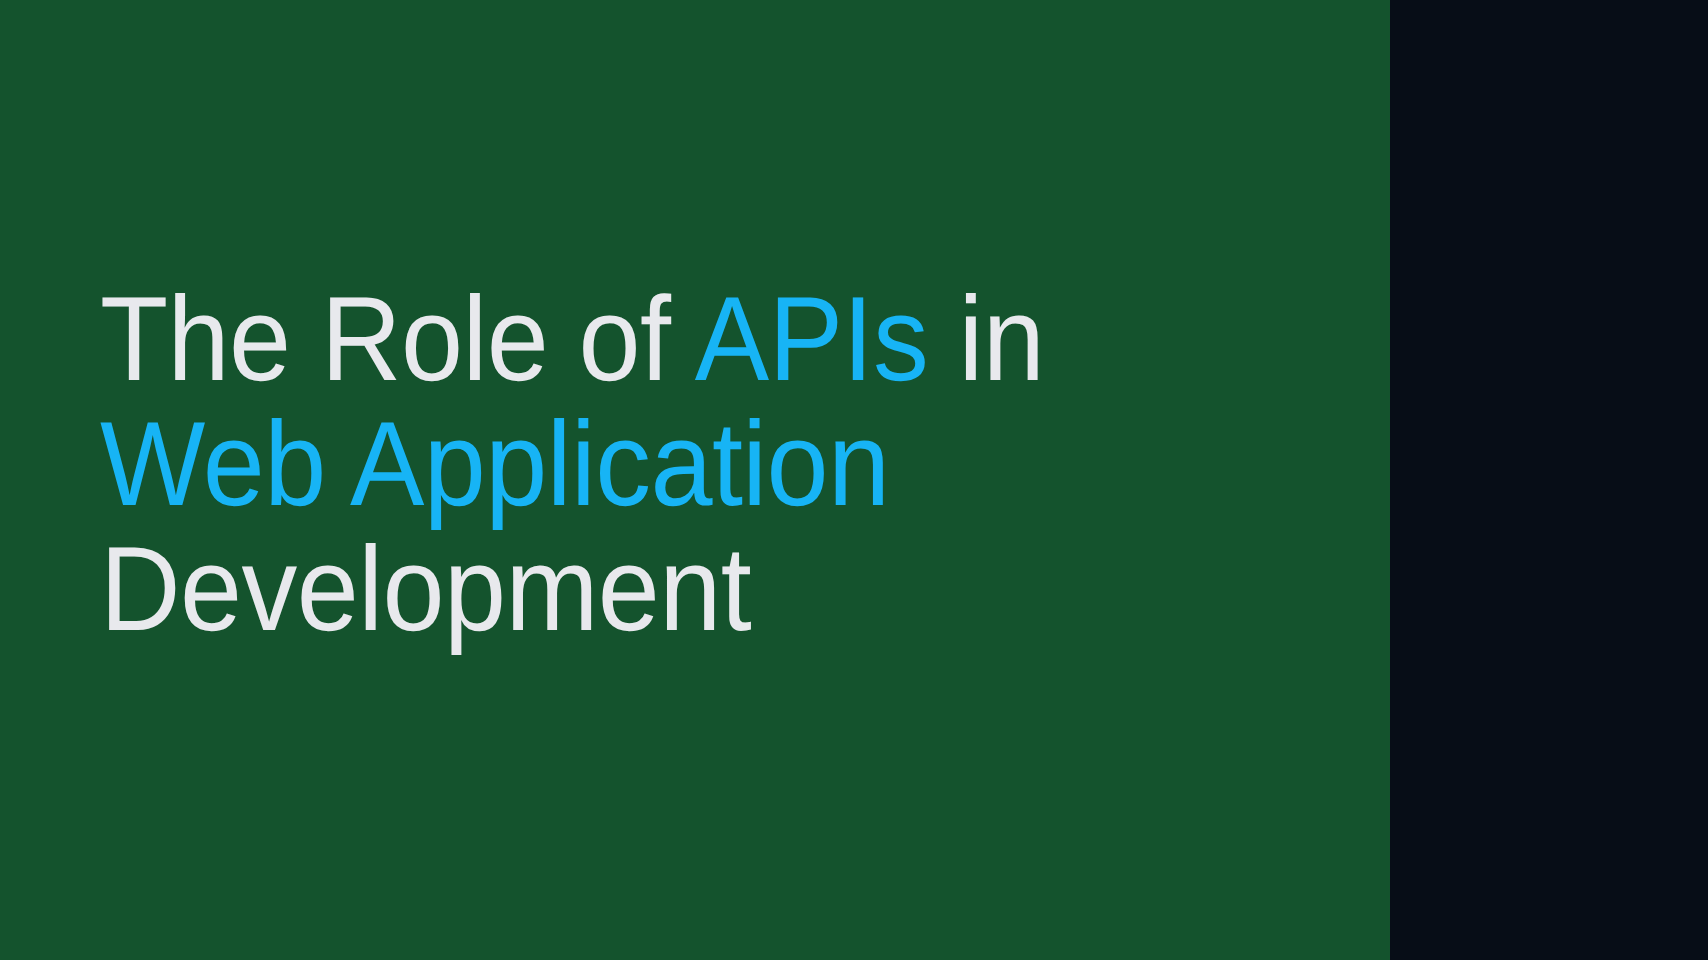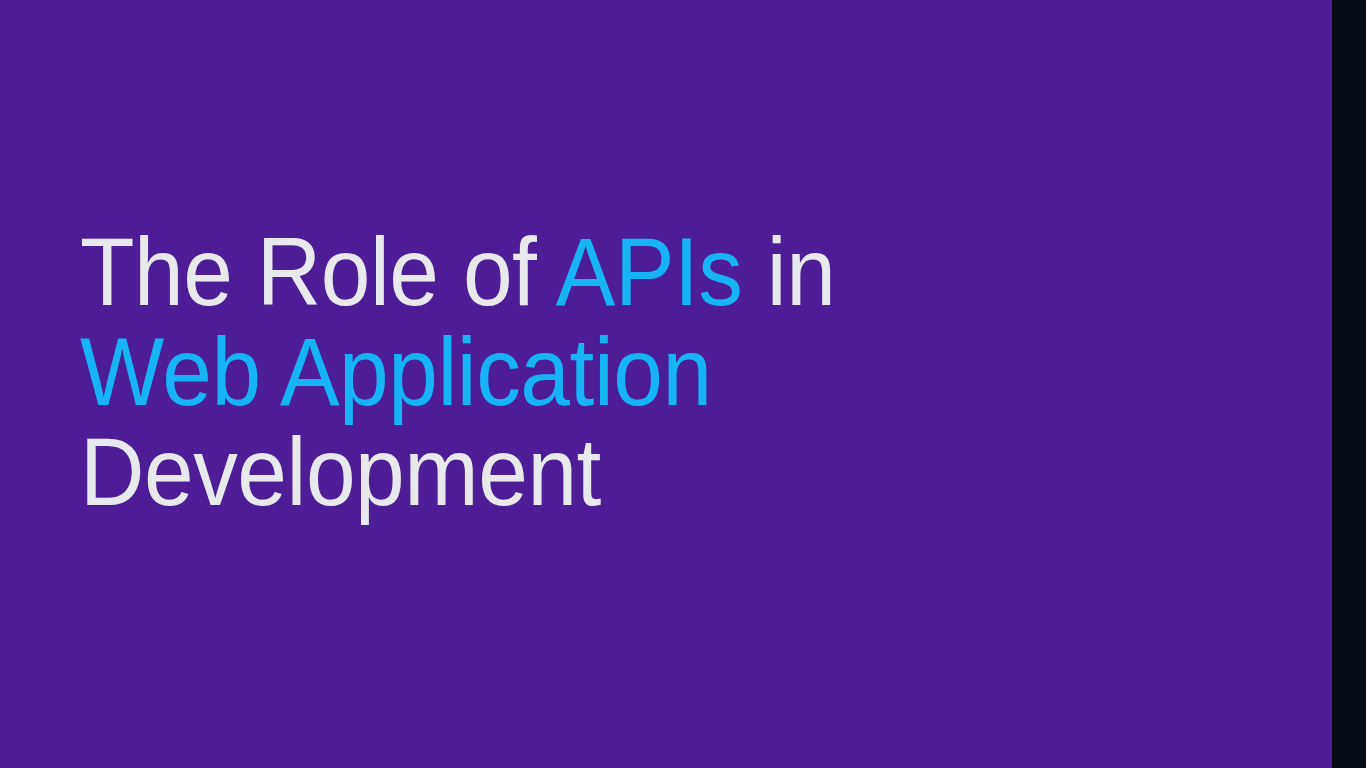--- a/index.html
+++ b/index.html
@@ -11,23 +11,23 @@
     overflow: hidden;
   }
   body {
     background: #070d17;
     font-family: "Liberation Sans Narrow", "Liberation Sans", "DejaVu Sans", sans-serif;
     -webkit-font-smoothing: antialiased;
   }
 
   #slide {
     position: relative;
-    width: 1332px;
+    width: 1112px;
     height: 768px;
-    background: #4c1d95;
+    background: #14532d;
   }
 
   #title-block {
     position: absolute;
     left: 80px;
     top: 222px;
     width: 1000px;
   }
 
   .title-line {

